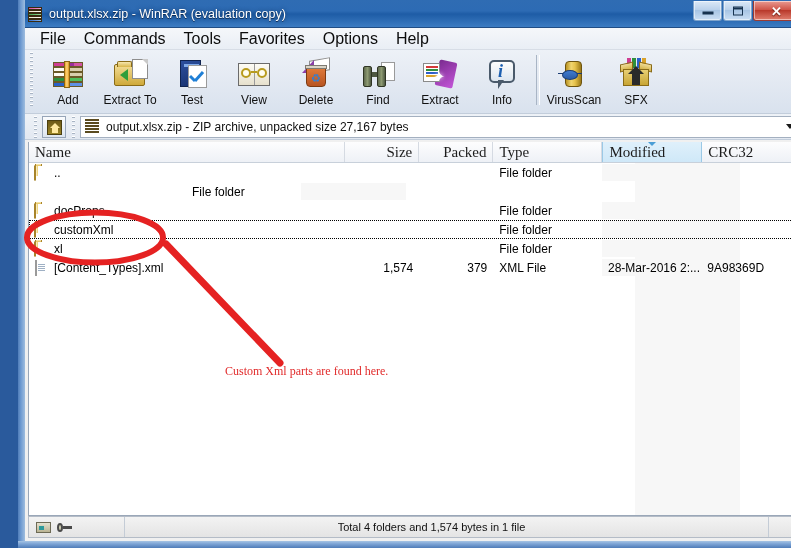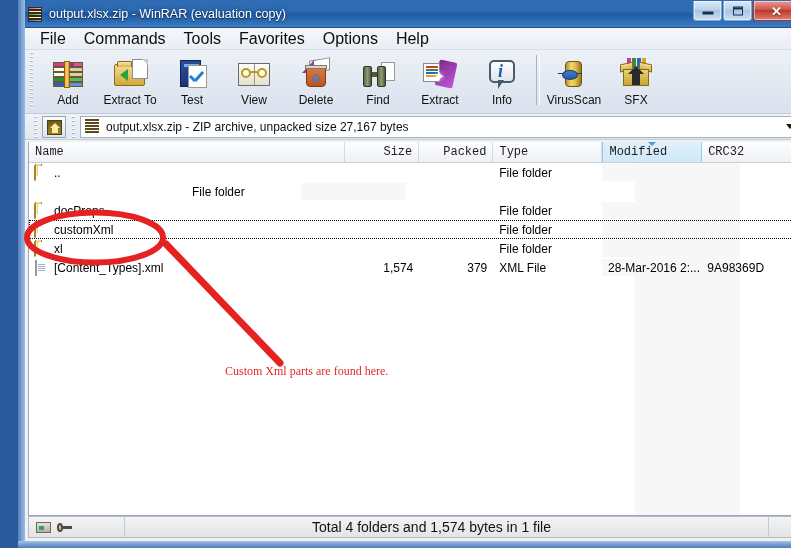--- a/index.html
+++ b/index.html
@@ -386,28 +386,28 @@
     height: 21px;
     background: linear-gradient(180deg,#fdfdfe,#eef1f6);
     border-bottom: 1px solid #c8d0da;
     position: relative;
     box-sizing: border-box;
   }
   .hdr {
     height: 20px;
     display: flex;
     align-items: center;
-    font-size: 12px;
+    font-size: 15px;
     color: #1c1c1c;
     border-right: 1px solid #d5dae2;
     box-sizing: border-box;
     padding: 0 6px;
     white-space: nowrap;
     position: relative;
-    font-family: Liberation Mono, monospace;
+    font-family: Liberation Serif, serif;
   }
   .hdr.right { justify-content: flex-end; }
   .hdr.sorted {
     background: linear-gradient(180deg,#dff0fb,#cfe8f8);
     border-left: 1px solid #9bc9e6;
     border-right: 1px solid #9bc9e6;
   }
   .sort-tri {
     position: absolute; left: 50%; top: -1px; transform: translateX(-50%);
     width: 0; height: 0;
@@ -515,21 +515,21 @@
     border:2px solid #4a4a4a; border-radius:50%; box-sizing:border-box; background:#cfcfb4; }
   .sb-key:after  { content:''; position:absolute; left:6px; top:3px; width:9px; height:3px; background:#4a4a4a; }
   #sb-text-wrap {
     flex: 1 1 auto;
     display: flex; align-items: center; justify-content: center;
     height: 20px;
     border-right: 1px solid #c4ccd6;
     padding-right: 30px;
     box-sizing: border-box;
   }
-  #sb-text { font-size:14px; color:#111; white-space:nowrap; font-family:"Liberation Sans", sans-serif; }
+  #sb-text { font-size:11px; color:#111; white-space:nowrap; font-family:"Liberation Sans", sans-serif; }
   #sb-end { width: 28px; height: 20px; }
 
   
   #annotation {
     position: absolute;
     left: 0; top: 0;
     width: 791px; height: 548px;
     pointer-events: none;
     z-index: 50;
   }

